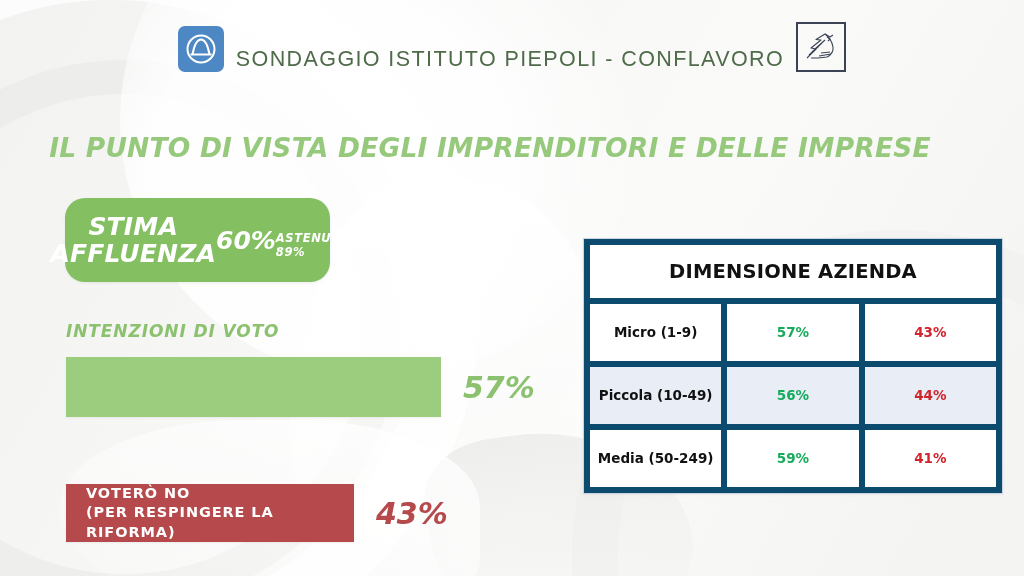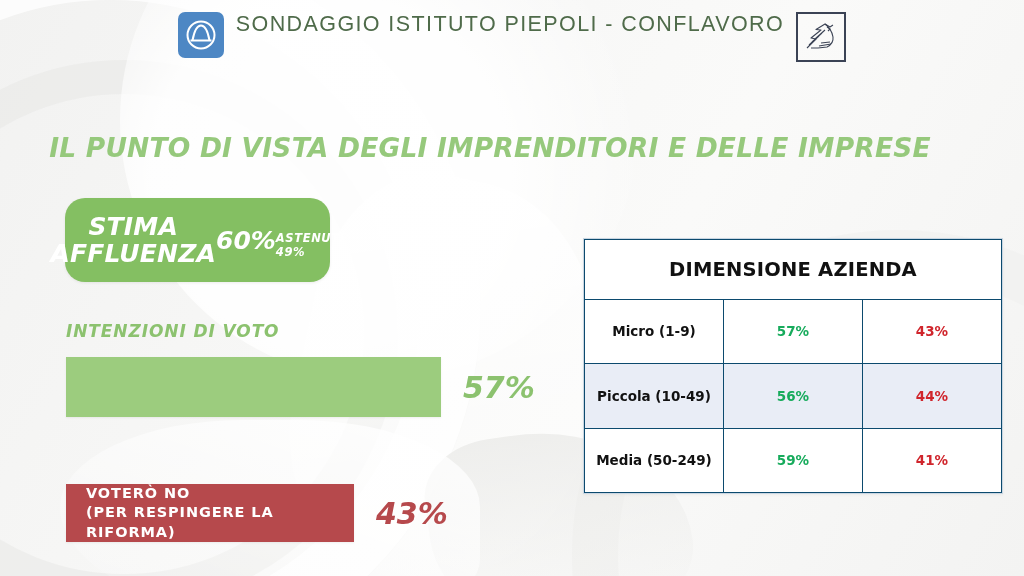--- a/index.html
+++ b/index.html
@@ -68,21 +68,21 @@
     border-radius: 50% 50% 35% 65%;
   }
 
   
   .header {
     position: absolute;
     left: 0; top: 12px;
     width: 1024px;
     height: 60px;
     display: flex;
-    align-items: flex-start;
+    align-items: flex-end;
     justify-content: center;
     gap: 12px;
   }
   .logo-piepoli {
     width: 46px; height: 46px;
     border-radius: 7px;
     background: #4d87c4;
     display: flex; align-items: center; justify-content: center;
     flex: none;
   }
@@ -227,21 +227,21 @@
   }
   table.dim-table {
     width: 100%;
     height: 100%;
     border-collapse: collapse;
     table-layout: fixed;
     font-family: "DejaVu Sans", sans-serif;
   }
   table.dim-table th,
   table.dim-table td {
-    border: 1px solid #0c4a6e;
+    border: 6px solid #0c4a6e;
     text-align: center;
     vertical-align: middle;
   }
   .tbl-title {
     font-size: 19.5px;
     font-weight: bold;
     color: #111111;
     height: 48px;
     background: #ffffff;
     letter-spacing: 0.2px;
@@ -301,21 +301,21 @@
         </g>
       </svg>
     </span>
   </div>
 
   <div class="sub-title">IL PUNTO DI VISTA DEGLI IMPRENDITORI E DELLE IMPRESE</div>
 
   <div class="affluenza">
     <div class="affluenza-main">STIMA AFFLUENZA</div>
     <div class="affluenza-pct">60%</div>
-    <div class="affluenza-sub">ASTENUTI 49%</div>
+    <div class="affluenza-sub">ASTENUTI 89%</div>
   </div>
 
   <div class="intenzioni-label">INTENZIONI DI VOTO</div>
 
   <div class="bar-row si">
     <div class="bar si">
       <div class="bar-text">
       </div>
     </div>
     <div class="bar-pct si">57%</div>

